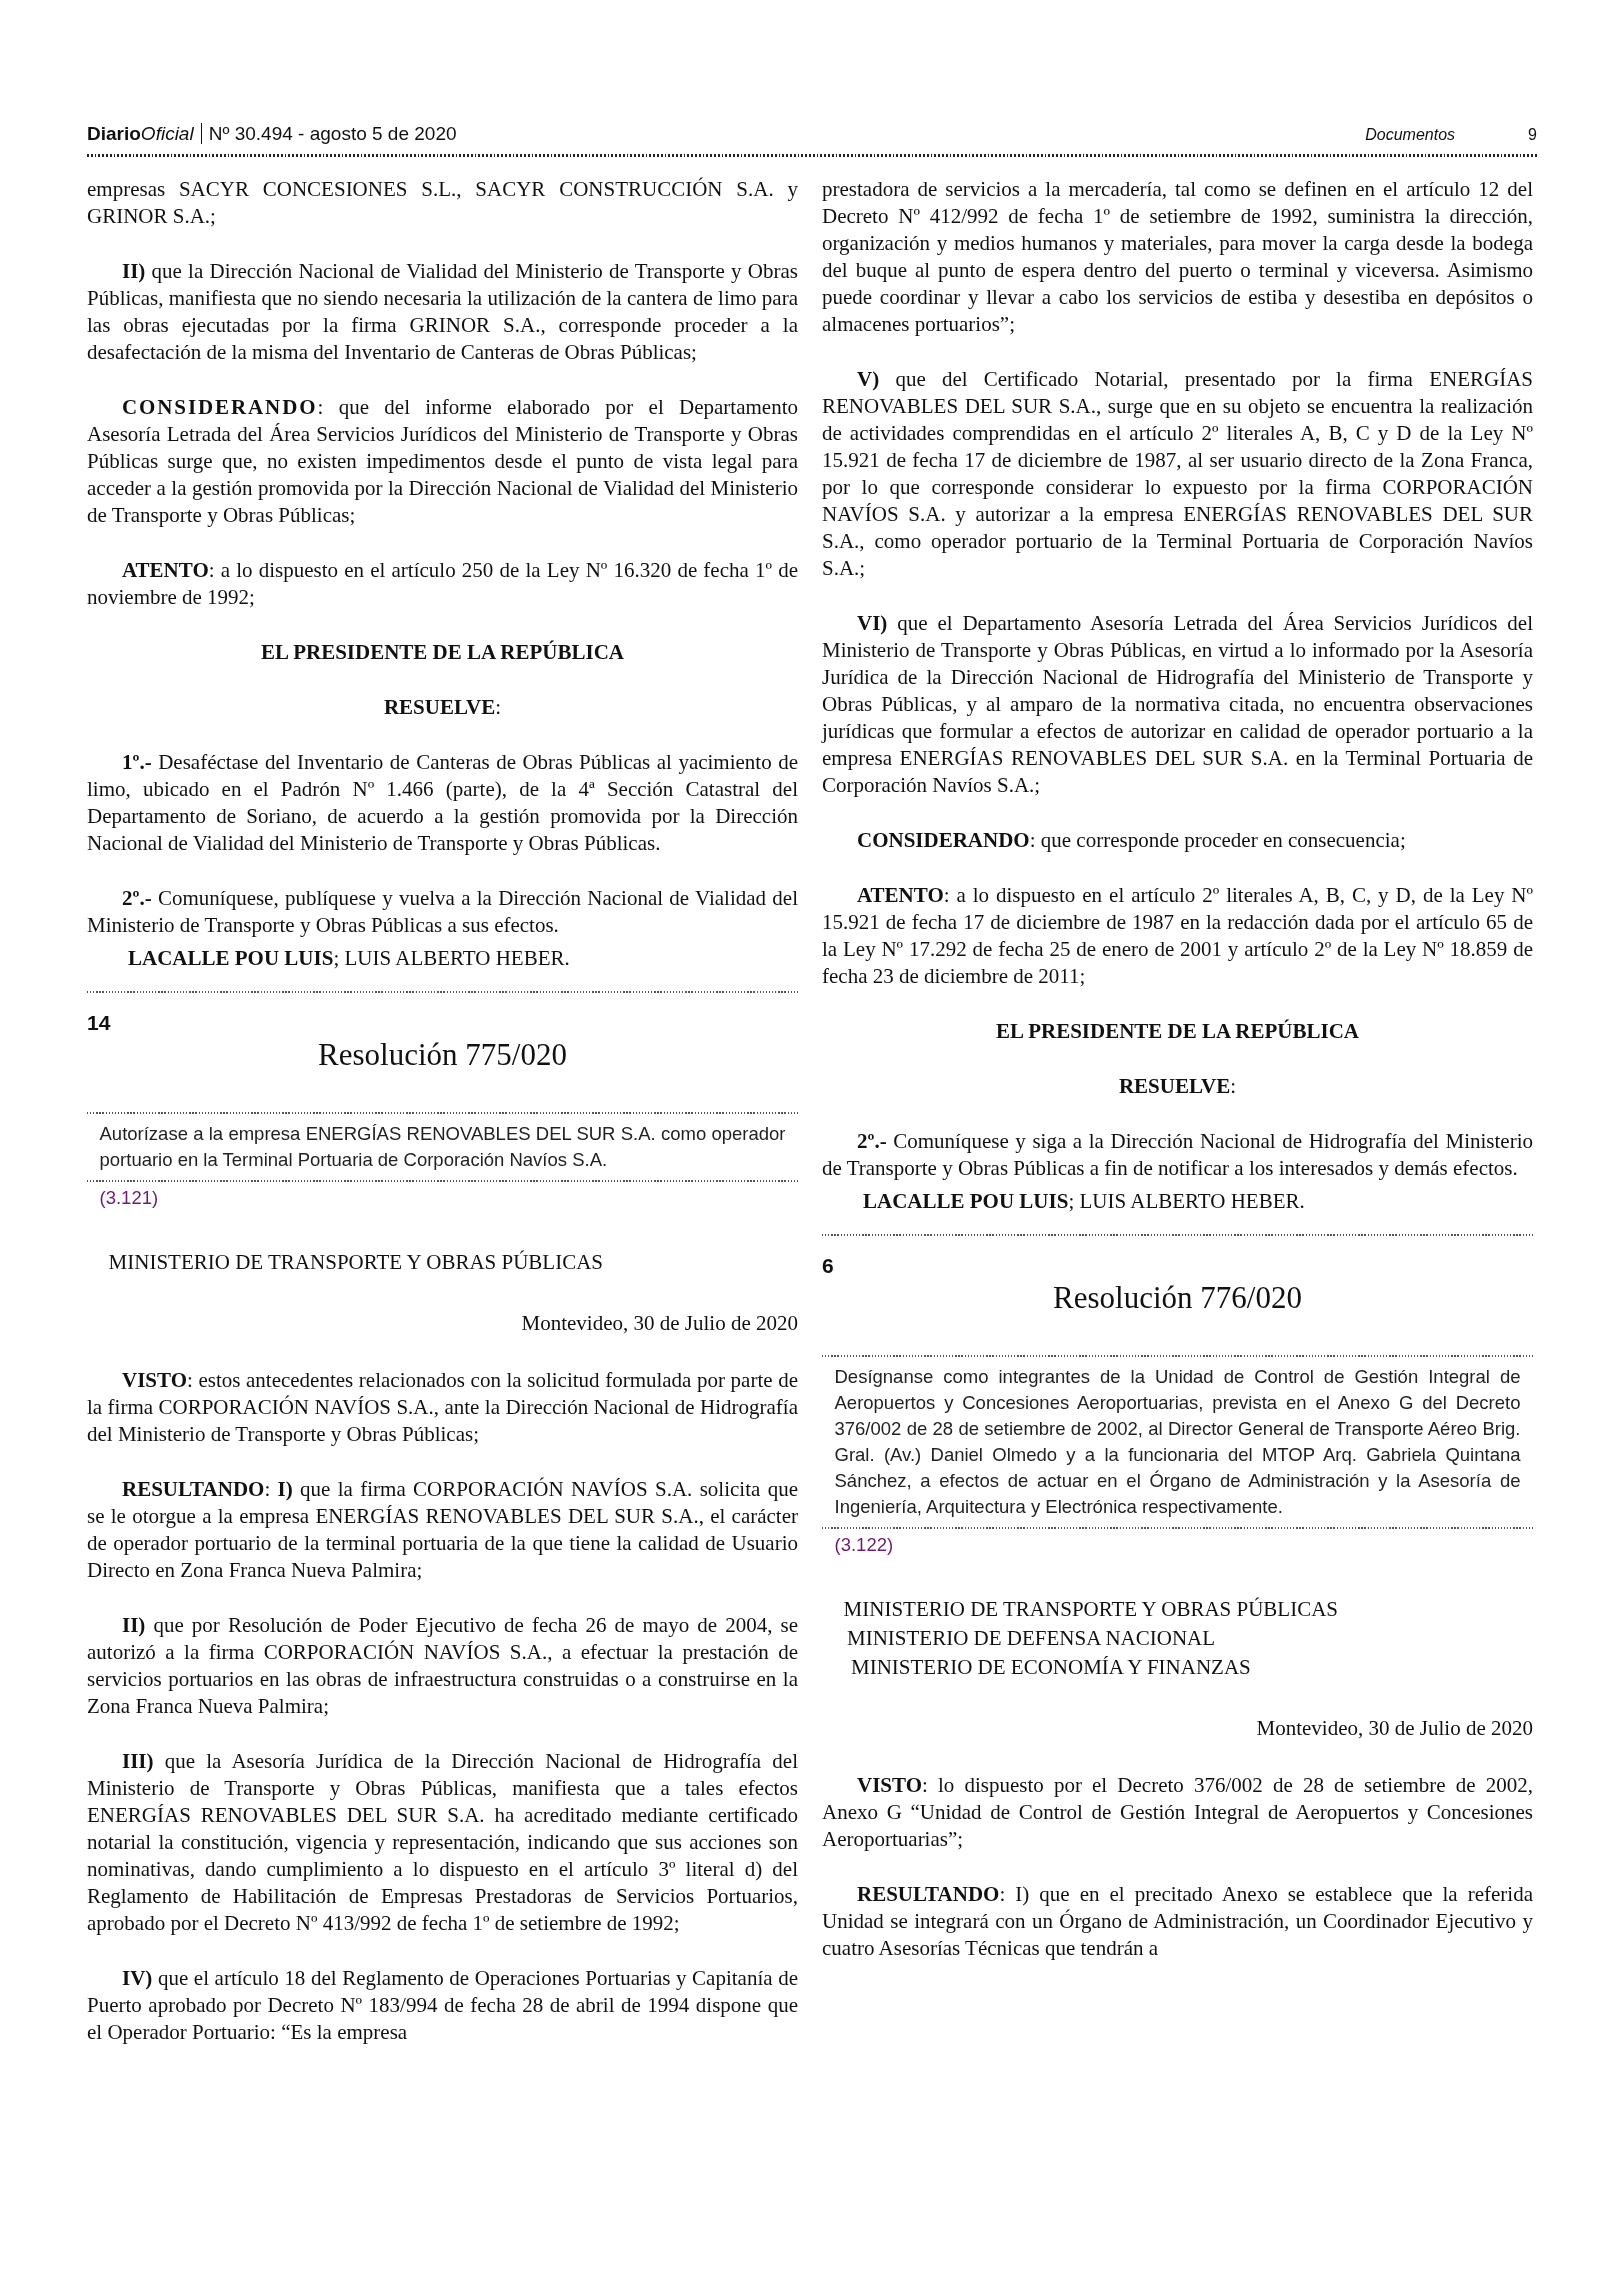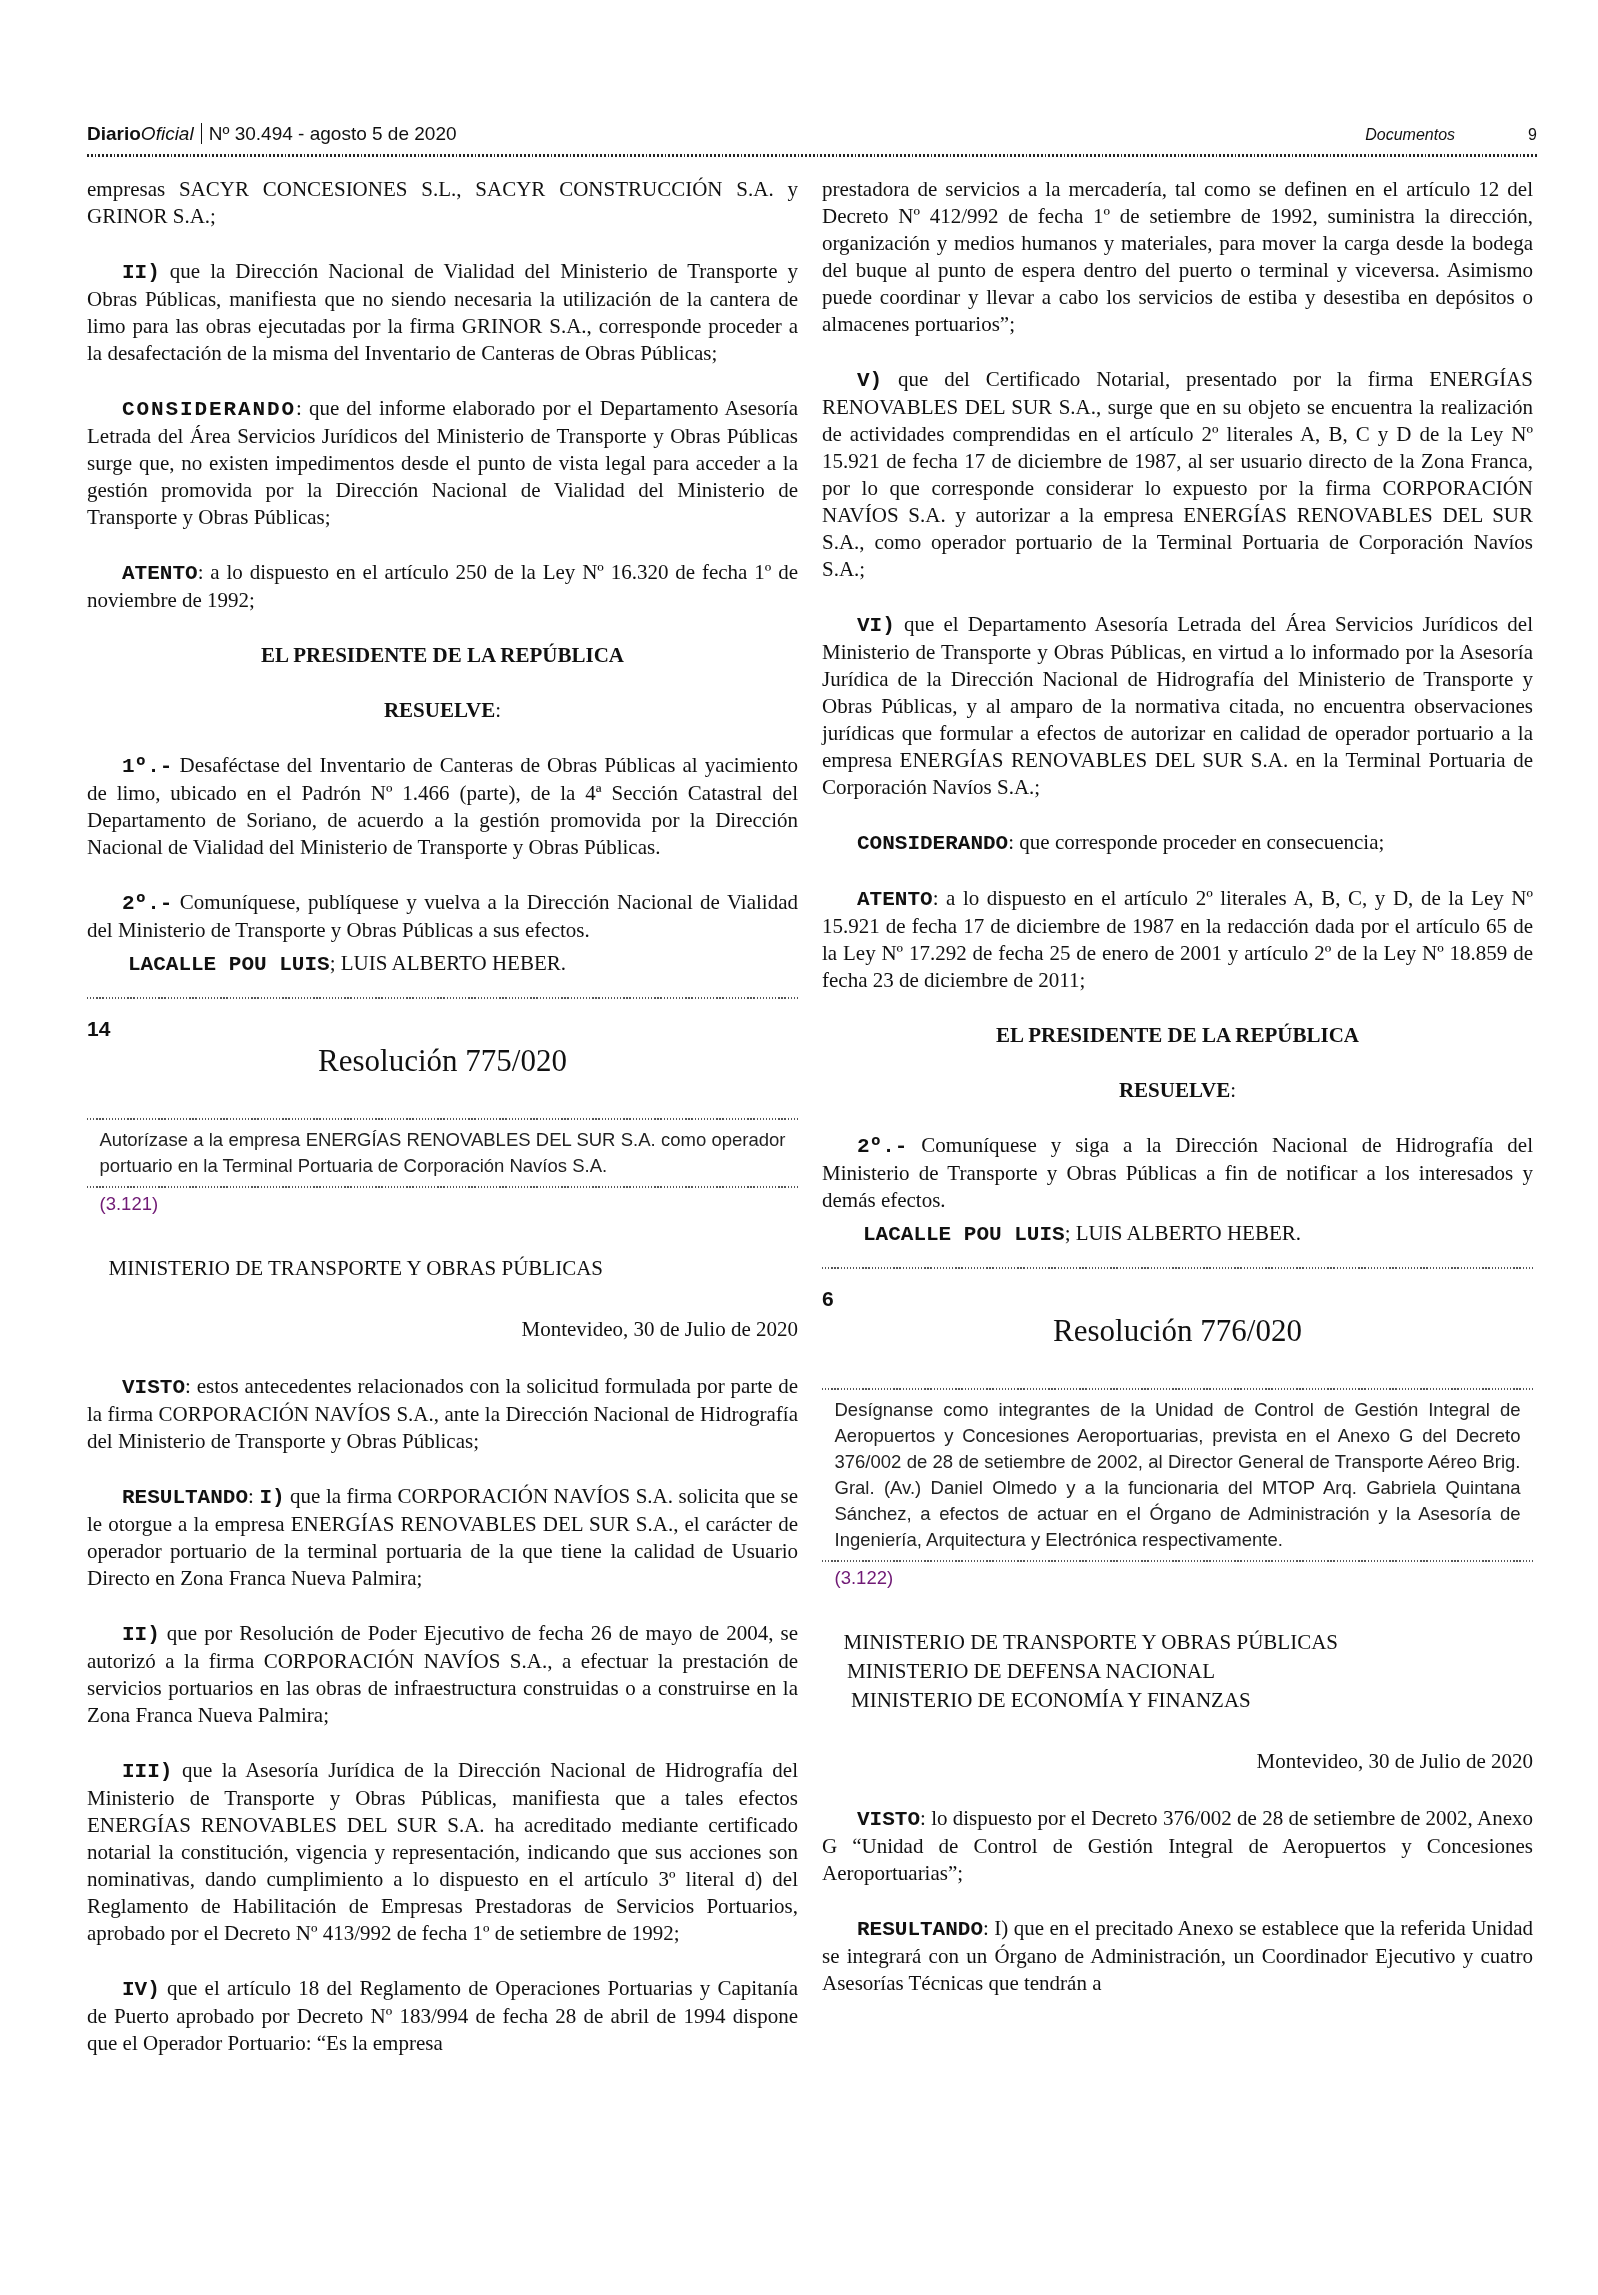--- a/index.html
+++ b/index.html
@@ -23,21 +23,21 @@
   }
   .col { position: absolute; top: 176px; }
   .col-left { left: 87px; width: 711px; }
   .col-right { left: 822px; width: 711px; }
   p.body {
     margin: 0 0 28px 0; font-size: 21px; line-height: 27px;
     text-align: justify; text-indent: 35px;
   }
   p.body.no-indent { text-indent: 0; }
   p.body.tight { margin-bottom: 0; }
-  .b { font-weight: bold; font-family: Liberation Mono, monospace; }
+  .b { font-weight: bold; }
   .center-head {
     text-align: center; font-weight: bold; font-size: 21px; line-height: 27px;
     margin: 12px 0 28px 0;
   }
   .dotted {
     height: 1.9px; margin: 19px 0 17.6px 0;
     background-image: repeating-linear-gradient(90deg, #555 0 1.3px, transparent 1.3px 3.1px);
   }
   .res-num {
     text-align: left; font-family: "Liberation Sans", "DejaVu Sans", sans-serif;

